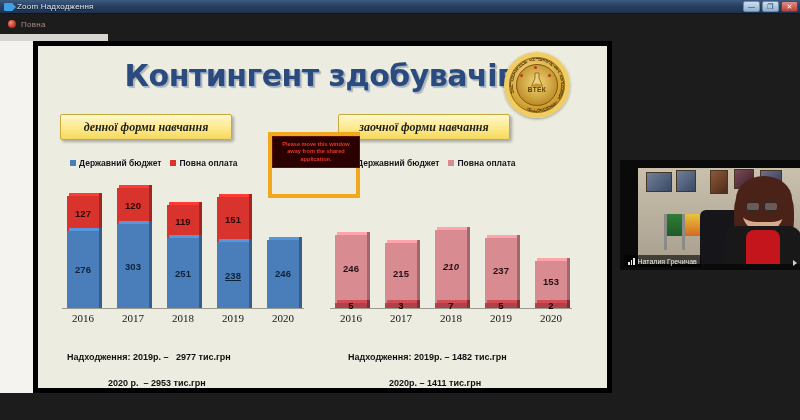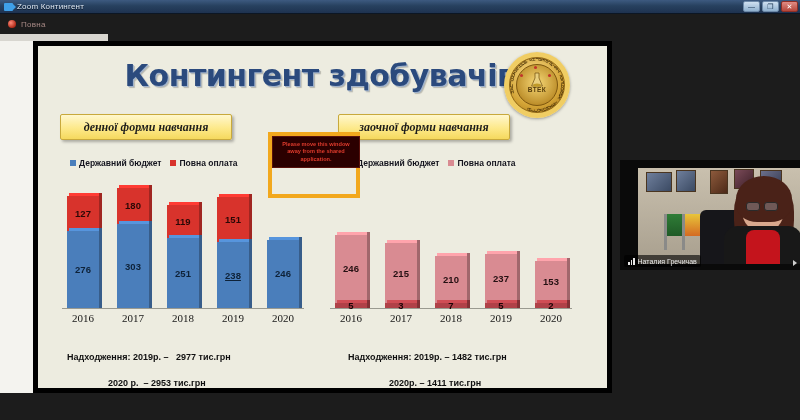--- a/index.html
+++ b/index.html
@@ -283,21 +283,21 @@
   
   .bottombar { position: absolute; left: 0; bottom: 0; width: 800px; height: 27px; background: #1c1c1c; }
 </style>
 </head>
 <body>
 
 <div id="app">
 
   <div class="titlebar">
     <span class="tb-appicon"></span>
-    <span class="tb-title">Zoom Контингент</span>
+    <span class="tb-title">Zoom Надходження</span>
     <div class="tb-ctrls">
       <div class="tb-btn">—</div>
       <div class="tb-btn">❐</div>
       <div class="tb-btn close">✕</div>
     </div>
   </div>
 
   <div class="recbar">
     <span class="rec-dot"></span>
     <span class="rec-label">Повна</span>
@@ -400,21 +400,21 @@
           <div class="barcol">
             <div class="seg red" style="height: 35.2136px;">
               <span class="val">127</span>
             </div>
             <div class="seg blue" style="height: 76.5273px;">
               <span class="val">276</span>
             </div>
           </div>
           <div class="barcol">
             <div class="seg red" style="height: 36.0455px;">
-              <span class="val">180</span>
+              <span class="val">120</span>
             </div>
             <div class="seg blue" style="height: 84.0136px;">
               <span class="val">303</span>
             </div>
           </div>
           <div class="barcol">
             <div class="seg red" style="height: 32.9955px;">
               <span class="val">119</span>
             </div>
             <div class="seg blue" style="height: 69.5955px;">
@@ -457,29 +457,29 @@
           </div>
           <div class="barcol">
             <div class="seg pink" style="height: 59.6136px;">
               <span class="val">215</span>
             </div>
             <div class="seg darkred" style="height: 5px;">
               <span class="val">3</span>
             </div>
           </div>
           <div class="barcol">
-            <div class="seg pink" style="height: 47px;">
+            <div class="seg pink" style="height: 73px; font-style: italic;">
               <span class="val">210</span>
             </div>
             <div class="seg darkred" style="height: 5px;">
               <span class="val">7</span>
             </div>
           </div>
           <div class="barcol">
-            <div class="seg pink" style="height: 49px; text-align: center;">
+            <div class="seg pink" style="height: 65px; text-align: center;">
               <span class="val">237</span>
             </div>
             <div class="seg darkred" style="height: 5px;">
               <span class="val">5</span>
             </div>
           </div>
           <div class="barcol">
             <div class="seg pink" style="height: 42.4227px;">
               <span class="val">153</span>
             </div>

